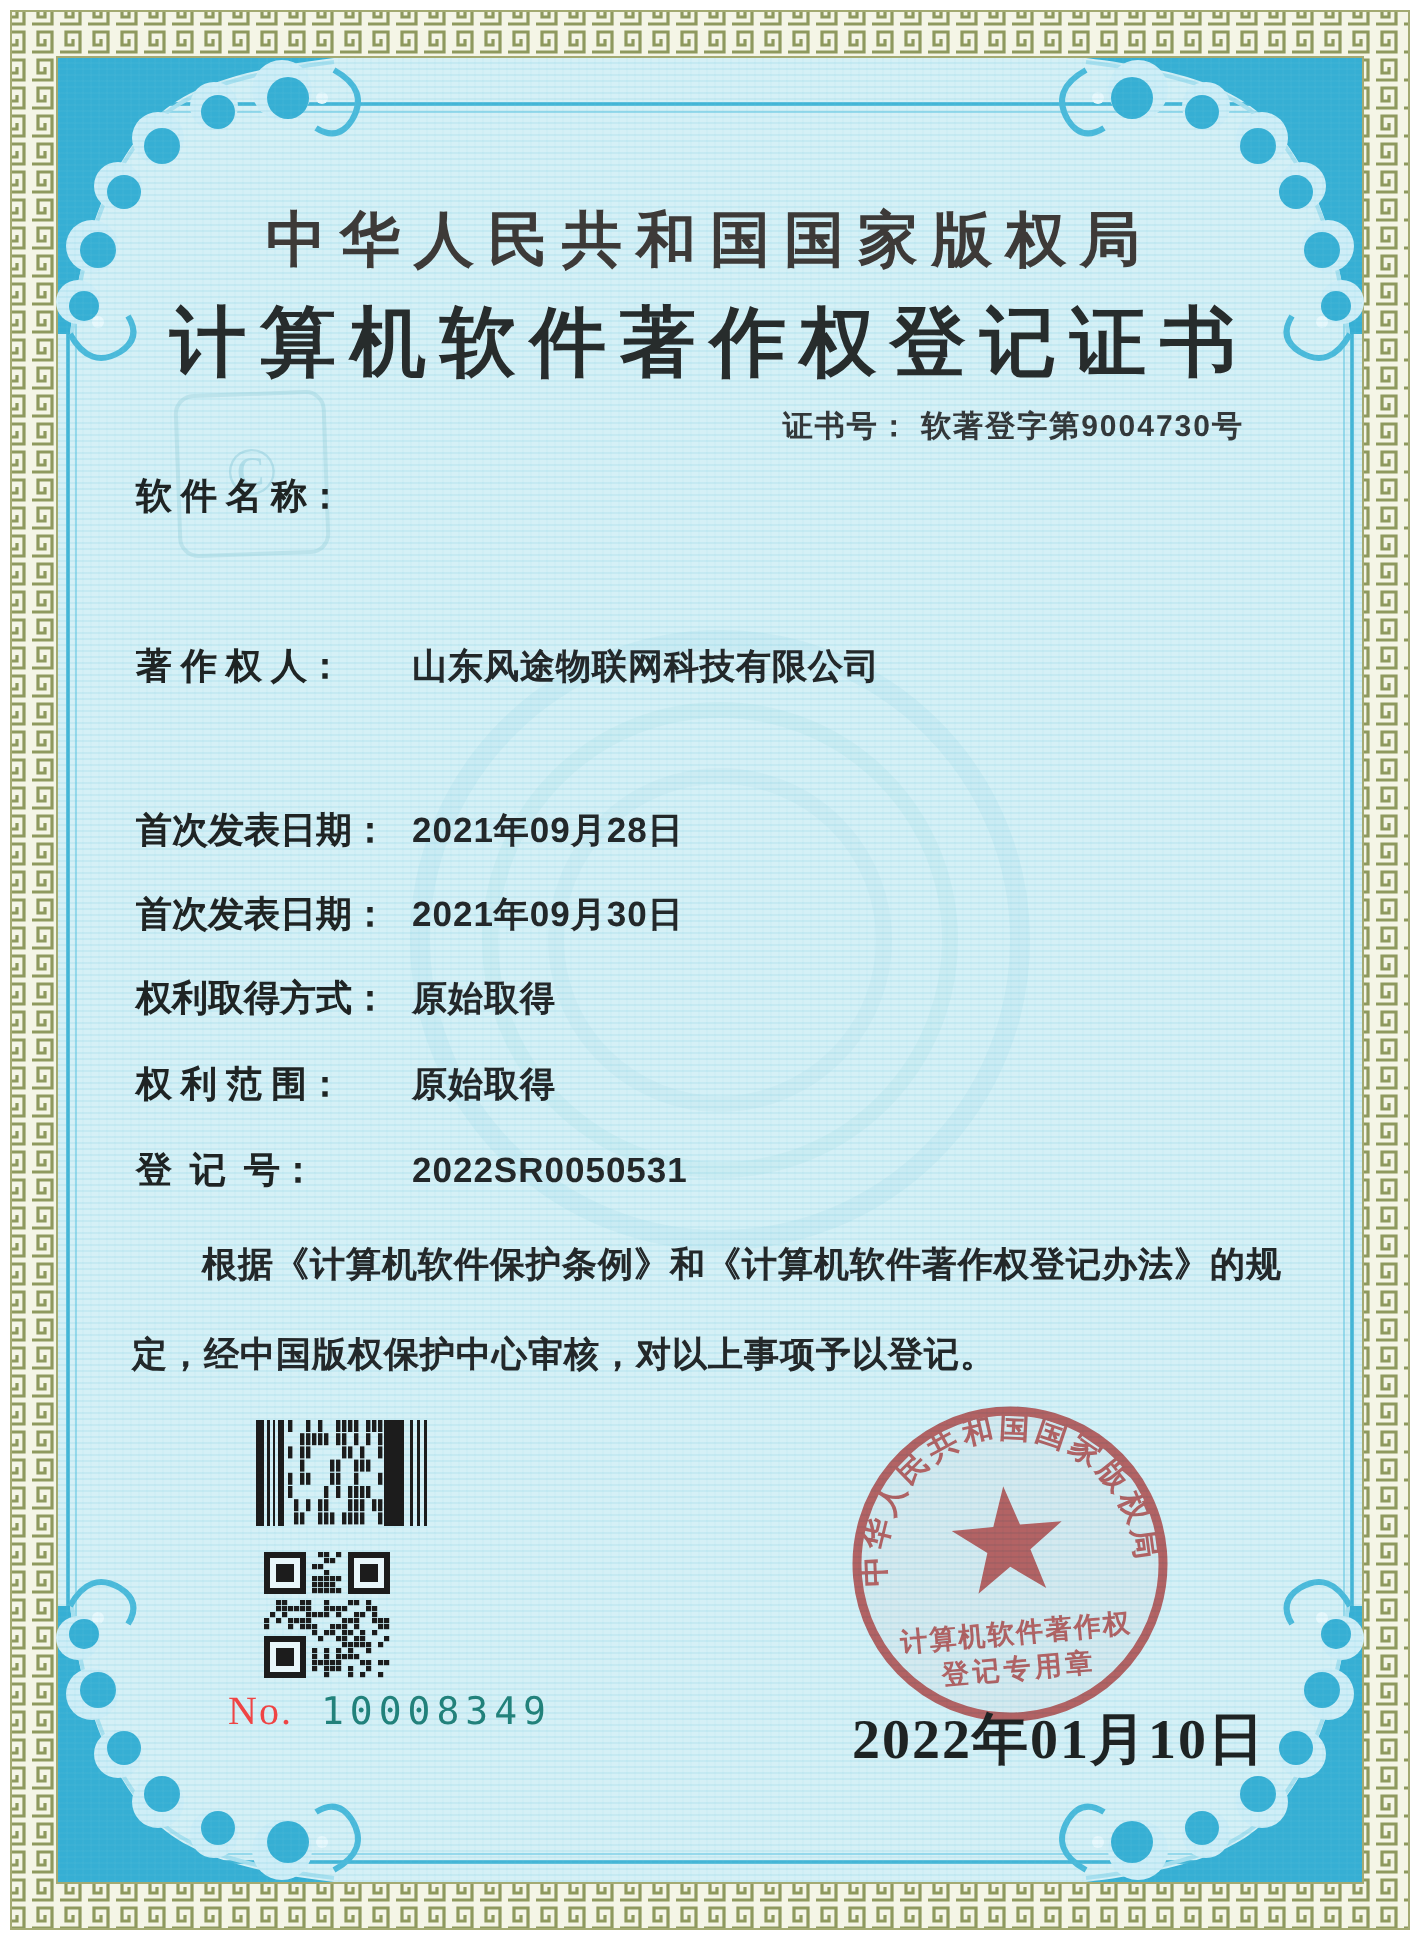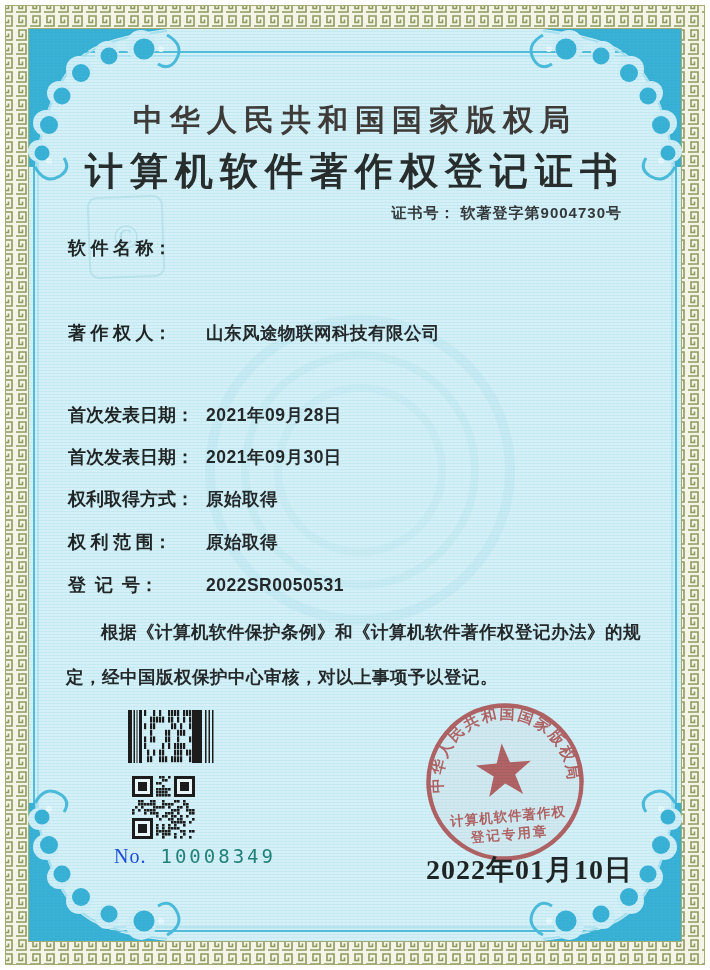--- a/index.html
+++ b/index.html
@@ -40,21 +40,21 @@
     font-family:"Liberation Sans", sans-serif; font-size:17.5px; font-weight:600;
     color:#23282a; line-height:45px; text-indent:2em; letter-spacing:0.5px;
   }
   .embossed-stamp{
     position:absolute; left:88px; top:196px; width:72px; height:78px;
     border:2px solid rgba(140,200,214,0.55); border-radius:10px; opacity:0.6;
     display:flex; align-items:center; justify-content:center;
     color:rgba(120,190,208,0.6); font-size:34px; transform:rotate(-2deg);
   }
   .serial-line{position:absolute; left:114px; top:845px; display:flex; align-items:baseline;}
-  .serial-label{font-size:20px; color:#1d4ed8; letter-spacing:1px;}
+  .serial-label{font-size:20px; color:#ef4444; letter-spacing:1px;}
   .serial-number{
     margin-left:14px; font-family:"DejaVu Sans Mono", monospace; font-size:19px;
     color:#0f766e; letter-spacing:3px; font-weight:400; opacity:0.9;
   }
   .issue-date{
     position:absolute; left:426px; top:851px; font-size:28px; font-weight:700;
     color:#1e2323; letter-spacing:1px;
   }
   .seal-wrap{position:absolute; left:417px; top:694px; width:176px; height:176px;
     transform:rotate(-5deg); opacity:0.88; mix-blend-mode:multiply;}

